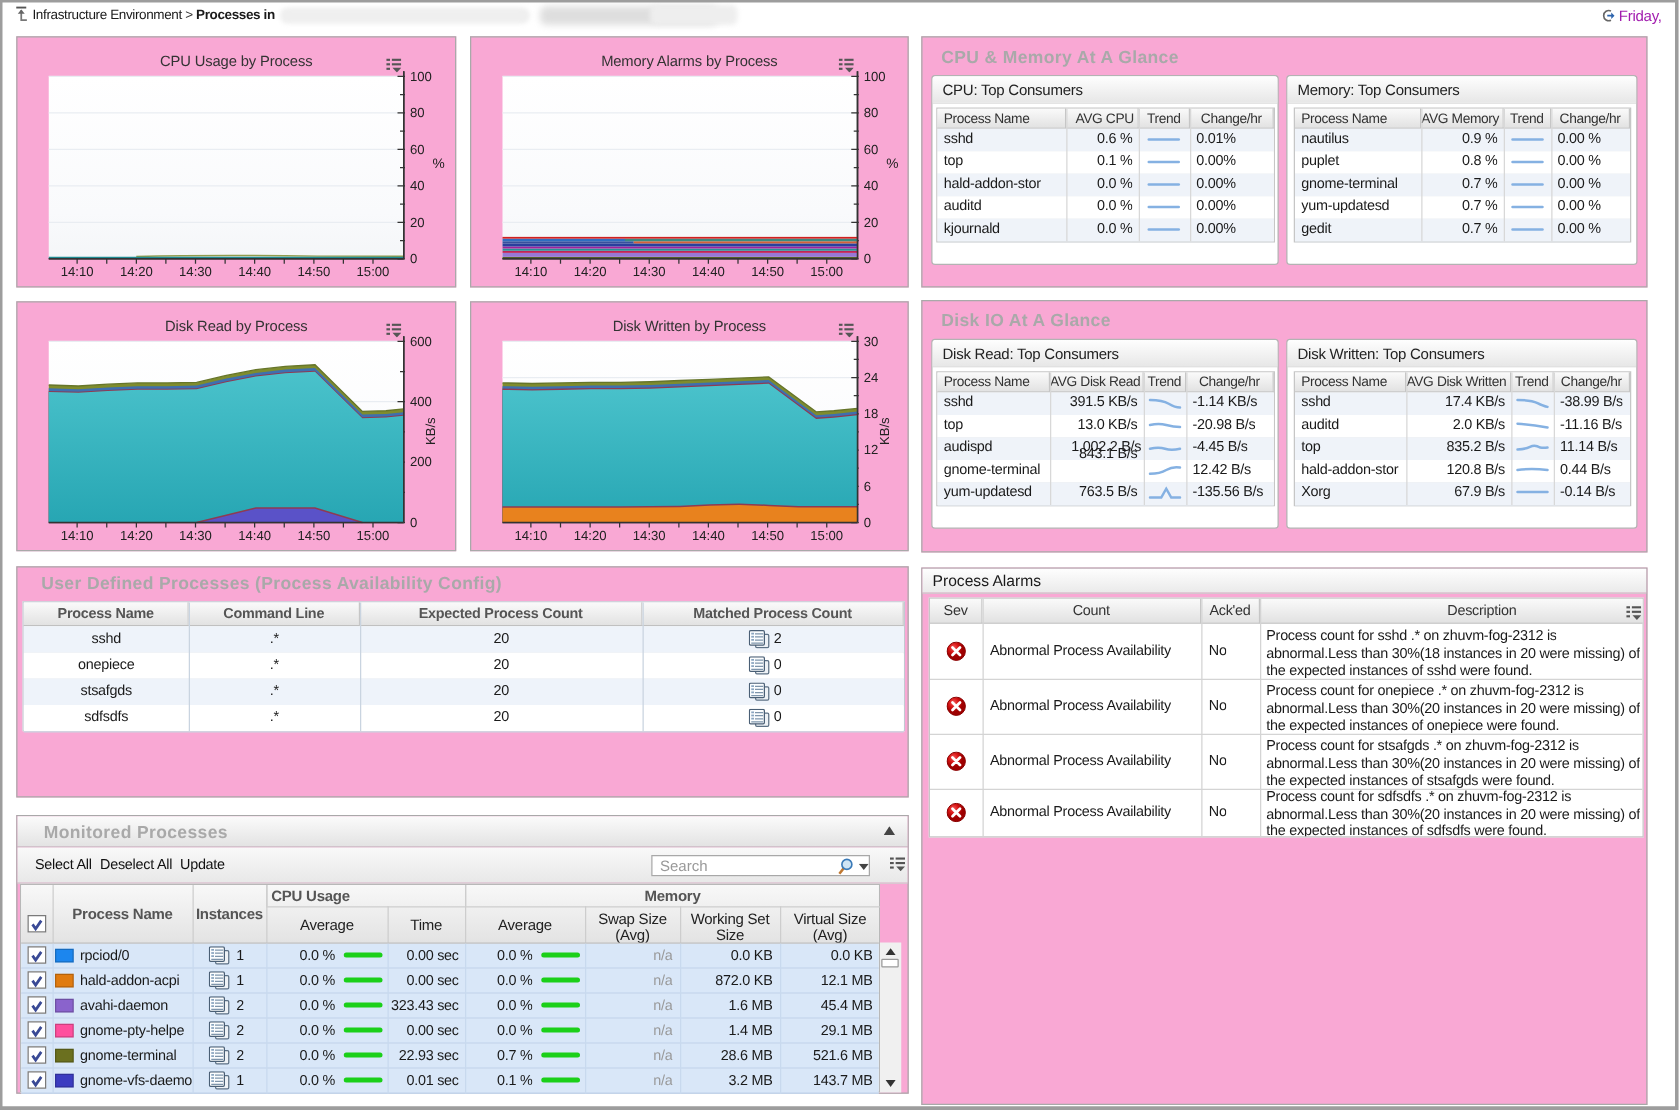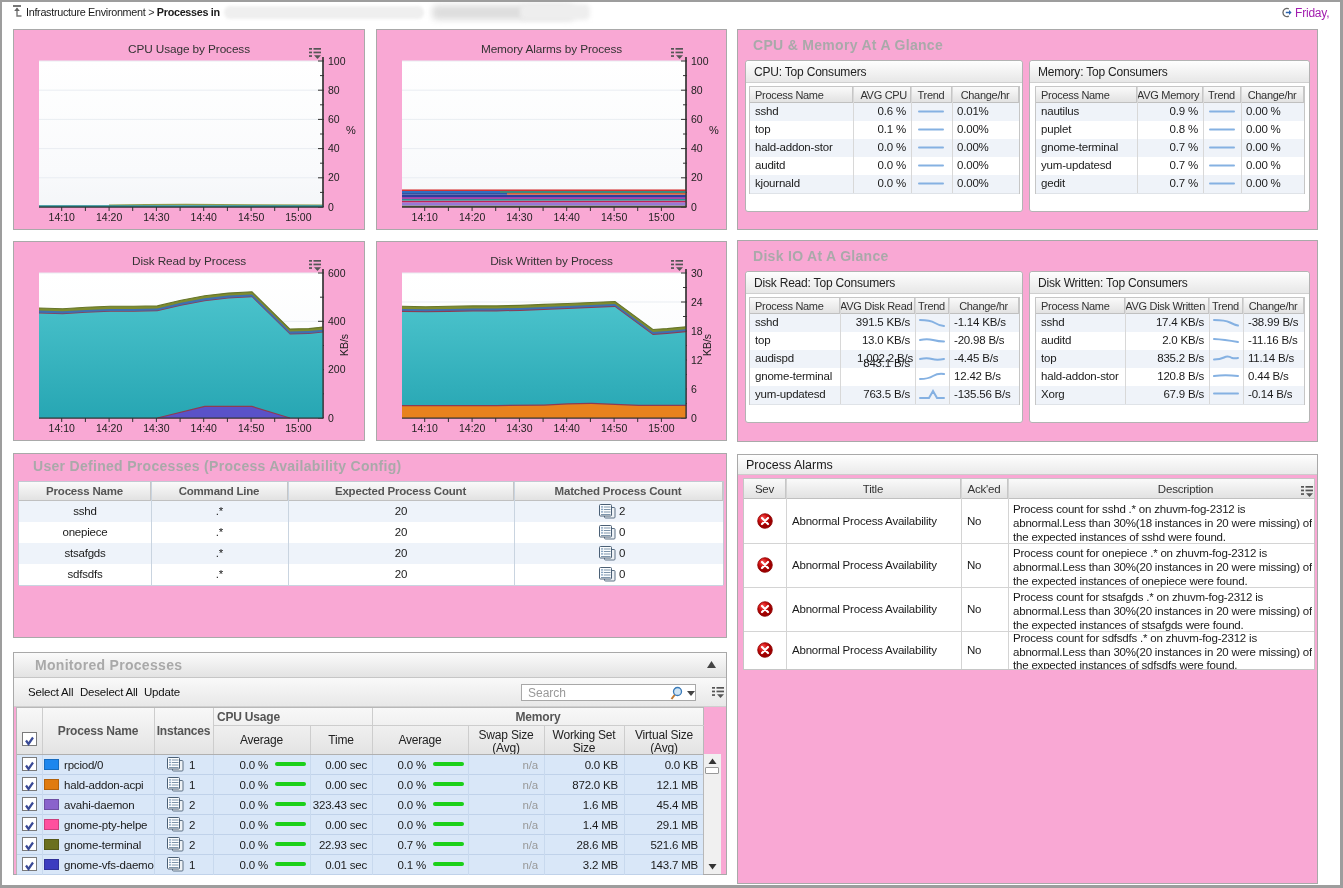--- a/index.html
+++ b/index.html
@@ -817,21 +817,21 @@
     <div class="abs" style="left:1px;top:13px;width:14px;height:7px;background:#fff;border:1px solid #999;border-radius:1px"></div>
     <svg class="abs" style="left:4px;top:109px" width="9" height="7" viewBox="0 0 9 7">
       <path d="M0.5 1 L8.5 1 L4.5 6.5 Z" fill="#333"></path>
     </svg>
   </div>
 <div class="panel" style="left:737px;top:454px;width:581px;height:430px"></div>
 <div class="abs" style="left:738px;top:455px;width:579px;height:20px;background:linear-gradient(#fefefe,#eaeaea);border-bottom:1px solid #cccccc"></div>
 <div class="abs" style="left:746px;top:458px;font-size:12.5px;color:#1a1a1a">Process Alarms</div>
 <div class="tbl" style="left:743px;top:478px;width:572px;height:192px;background:#fff;border-color:#c6c6c6;overflow:hidden">
     <div class="hdrcell" style="left:0px;top:0;width:42px;height:20px;line-height:20px;text-align:center">Sev</div>
-    <div class="hdrcell" style="left:42px;top:0;width:175px;height:20px;line-height:20px;text-align:center">Title</div>
+    <div class="hdrcell" style="left:42px;top:0;width:175px;height:20px;line-height:20px;text-align:center">Count</div>
     <div class="hdrcell" style="left:217px;top:0;width:47px;height:20px;line-height:20px;text-align:center">Ack'ed</div>
     <div class="hdrcell" style="left:264px;top:0;width:356px;height:20px;line-height:20px;text-align:center">Description</div>
     <div class="micon" style="left:557px;top:4px"><svg width="12" height="12" viewBox="0 0 12 12">
         <rect x="0" y="1" width="3" height="1.7" fill="#555"></rect>
         <rect x="4.5" y="1" width="7.5" height="1.7" fill="#555"></rect>
         <rect x="0" y="4.6" width="3" height="1.7" fill="#555"></rect>
         <rect x="4.5" y="4.6" width="7.5" height="1.7" fill="#555"></rect>
         <rect x="0" y="8.2" width="3" height="1.7" fill="#555"></rect>
         <path d="M5 8.2 L12 8.2 L8.5 12 Z" fill="#555"></path>
       </svg></div>

